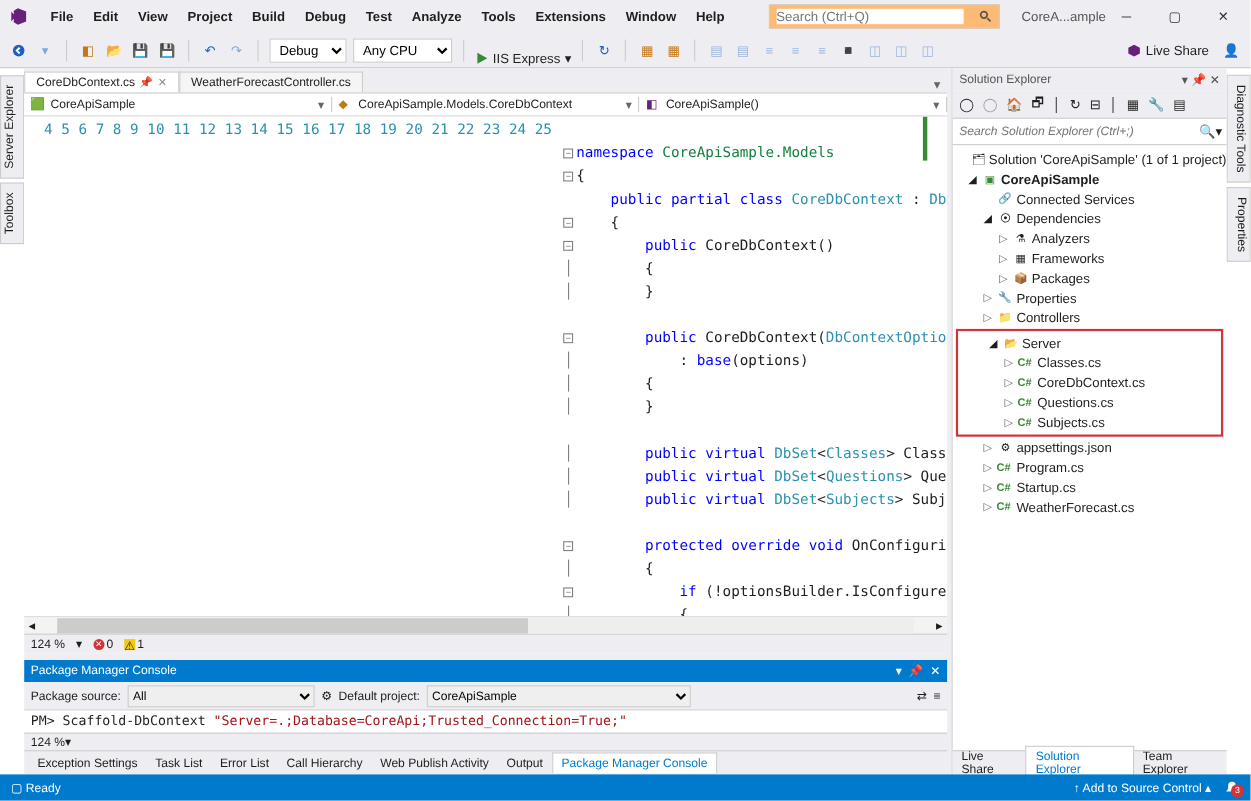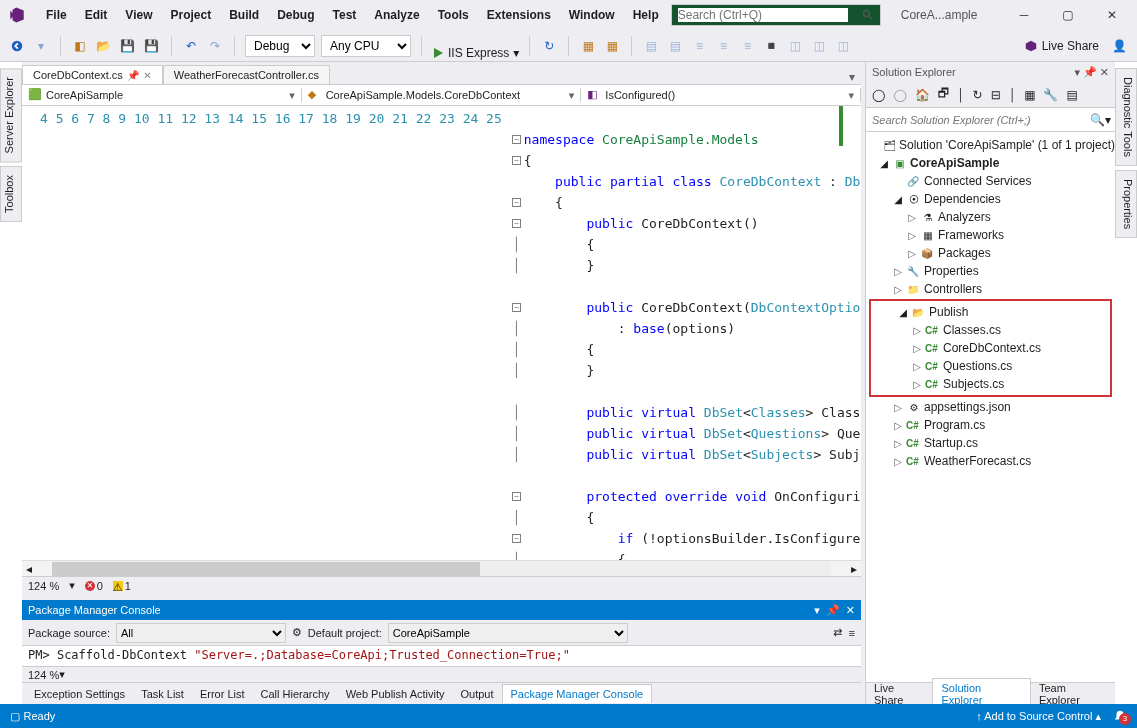--- a/index.html
+++ b/index.html
@@ -3,21 +3,21 @@
 <meta charset="utf-8">
 <style>
 * { box-sizing: border-box; margin: 0; padding: 0; }
 body { font-family: "Segoe UI", Tahoma, sans-serif; font-size: 12px; color: #1e1e1e; background: #fff; width: 1137px; height: 728px; overflow: hidden; position: relative; }
 
 
 .titlebar { height: 30px; background: #eeeef2; display: flex; align-items: center; padding: 0 8px; gap: 4px; }
 .titlebar .vs-icon { width: 18px; height: 18px; fill: #68217a; }
 .titlebar .menu { display: flex; gap: 2px; margin-left: 8px; }
 .titlebar .menu span { padding: 6px 8px; cursor: pointer; font-weight: bold; }
-.titlebar .search-box { margin-left: 0; width: 210px; height: 22px; border: 1px solid #ccc; background: #14532d; padding: 0 6px; font-size: 12px; display: flex; align-items: center; justify-content: space-between; }
+.titlebar .search-box { margin-left: 28px; width: 210px; height: 22px; border: 1px solid #ccc; background: #fdba74; padding: 0 6px; font-size: 12px; display: flex; align-items: center; justify-content: space-between; }
 .titlebar .search-box input { border: none; outline: none; width: 170px; font-size: 12px; color: #6a6a6a; }
 .titlebar .title { margin-left: 16px; color: #555; }
 .titlebar .window-controls { margin-left: auto; display: flex; gap: 18px; padding-right: 4px; }
 .titlebar .window-controls span { width: 26px; text-align: center; color: #333; }
 
 
 .toolbar { height: 32px; background: #eeeef2; border-bottom: 1px solid #ccc; display: flex; align-items: center; padding: 0 8px; gap: 6px; }
 .toolbar .btn { width: 18px; height: 18px; display: inline-flex; align-items: center; justify-content: center; color: #1f5fbf; cursor: pointer; }
 .toolbar .sep { width: 1px; height: 20px; background: #ccc; margin: 0 4px; }
 .toolbar select { height: 22px; font-size: 12px; border: 1px solid #ccc; background: #fff; padding: 0 4px; }
@@ -235,21 +235,21 @@
         <span>CoreApiSample</span>
           <span class="arr">▾</span>
       </div>
       <div class="combo">
         <span class="ic" style="color:#c27818">◆</span>
         <span>CoreApiSample.Models.CoreDbContext</span>
           <span class="arr">▾</span>
       </div>
       <div class="combo">
         <span class="ic" style="color:#68217a">◧</span>
-        <span>IsConfigured()</span>
+        <span>CoreApiSample()</span>
           <span class="arr">▾</span>
       </div>
     </div>
 
     <div class="code-container">
       <div class="green"></div>
       <div class="gutter">
 4
 5
 6
@@ -455,21 +455,21 @@
         </div>
       <div class="row" style="padding-left:26px">
           <span class="arrow">▷</span>
           <span class="ic" style="color:#c27818">📁</span>
           <span>Controllers</span>
         </div>
       <div class="highlight">
         <div class="row" style="padding-left:26px">
             <span class="arrow open">◢</span>
             <span class="ic" style="color:#c27818">📂</span>
-            <span>Publish</span>
+            <span>Server</span>
           </div>
         <div class="row" style="padding-left:40px">
             <span class="arrow">▷</span>
             <span class="cs">C#</span>
             <span>Classes.cs</span>
           </div>
         <div class="row" style="padding-left:40px">
             <span class="arrow">▷</span>
             <span class="cs">C#</span>
             <span>CoreDbContext.cs</span>

